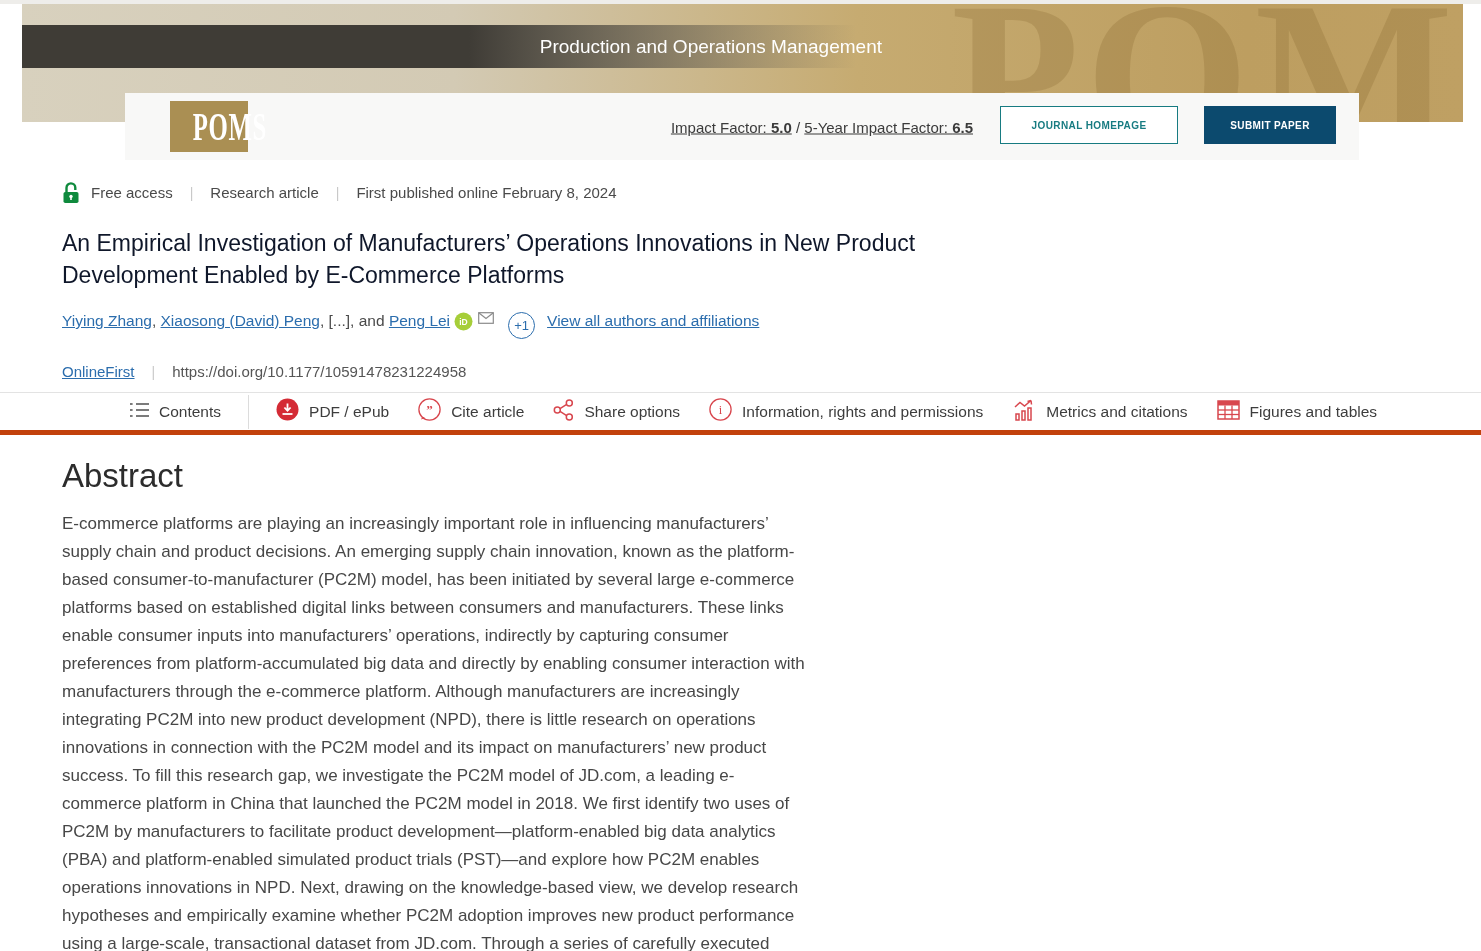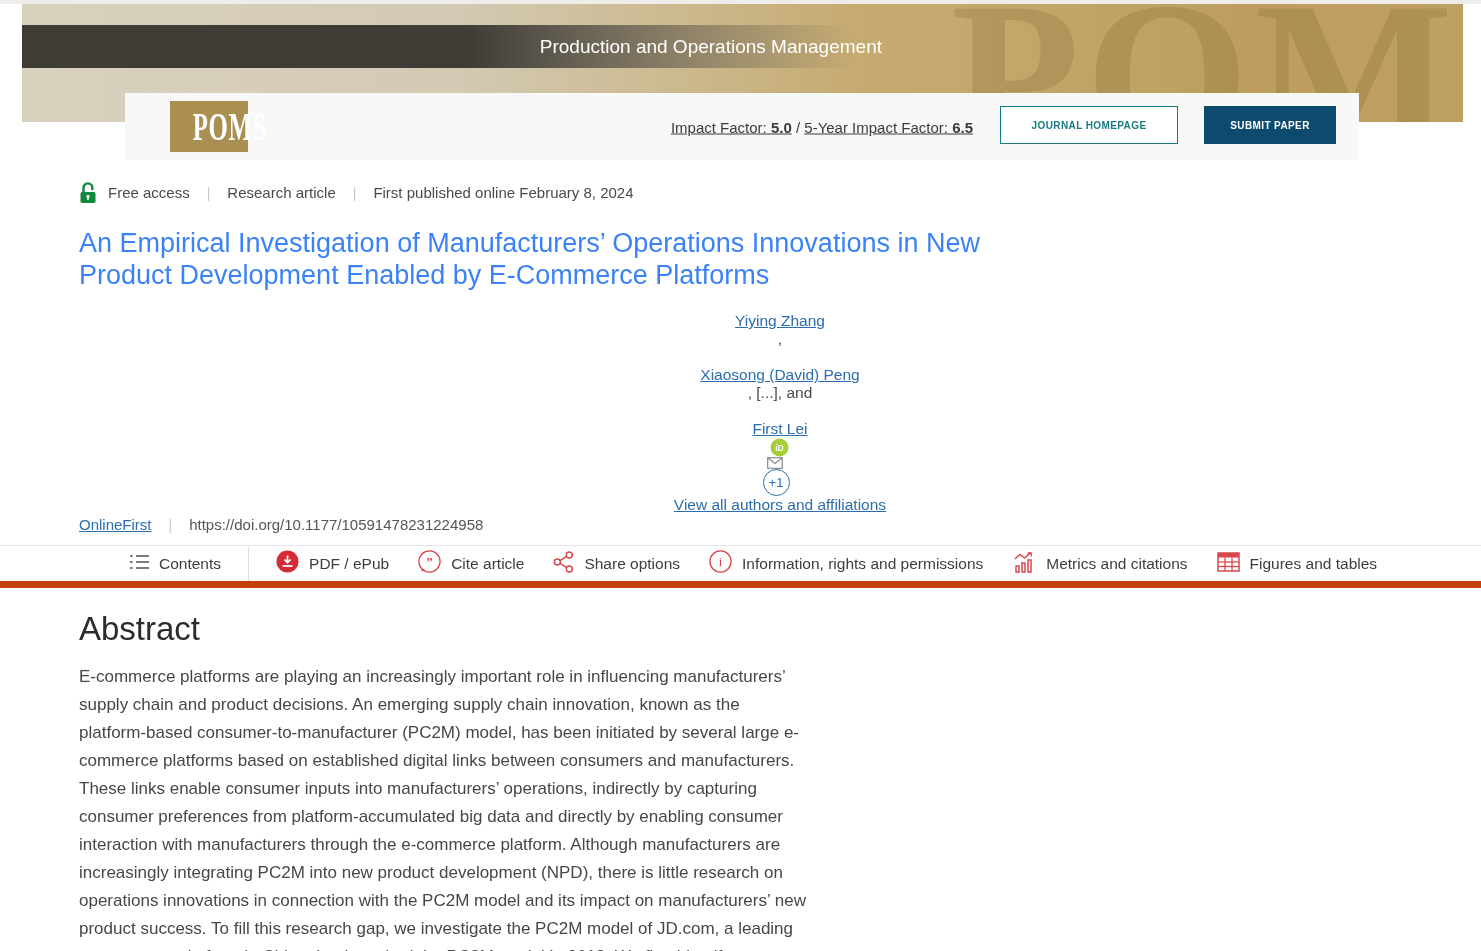--- a/index.html
+++ b/index.html
@@ -30,41 +30,41 @@
     font-size: 15px; color: #3b3b3b; white-space: nowrap; }
   .impact a { color: #3b3b3b; text-decoration: underline; }
   .impact b { font-weight: bold; }
   .btn { position: absolute; top: 13px; height: 38px; font-size: 10px; font-weight: bold;
     letter-spacing: 0.4px; cursor: pointer; font-family: "Liberation Sans", sans-serif; }
   .btn-outline { left: 875px; width: 178px; background: #fff; border: 1px solid #177b81; color: #177b81; }
   .btn-solid { left: 1079px; width: 132px; background: #0c4a6e; border: none; color: #fff; }
 
   
   .content { position: absolute; top: 160px; left: 0; width: 1481px; }
-  .pad { padding-left: 79px; }
+  .pad { padding-left: 62px; }
   .meta-row { margin-top: 21px; display: flex; align-items: center; font-size: 15px; color: #4a4a4a; }
   .meta-row .sep { color: #c9c9c9; margin: 0 17px; font-size: 14px; }
   .lock { margin-right: 11px; display: inline-flex; }
-  .title { margin-top: 23px; font-size: 27px; font-weight: 500; color: #3b82f6;
+  .title { margin-top: 23px; font-size: 23px; font-weight: 500; color: #0f172a;
     line-height: 32px; max-width: 1010px; }
   .authors { margin-top: 21px; font-size: 15.5px; color: #4a4a4a; display: flex;
-    align-items: center; flex-wrap: wrap; flex-direction: column; }
+    flex-wrap: wrap; }
   .authors a { color: #2b6dad; text-decoration: underline; }
   .authors .plain { color: #4a4a4a; }
   .orcid { margin: 0 5px 0 4px; display: inline-flex; }
   .mail { margin-right: 10px; display: inline-flex; }
   .plus-badge { width: 27px; height: 27px; border: 1.5px solid #2b6dad; border-radius: 50%;
     color: #2b6dad; font-size: 13px; display: inline-flex; align-items: center;
     justify-content: center; margin: 0 12px 0 4px; cursor: pointer; }
-  .doi-row { margin-top: 2px; font-size: 15px; color: #555; display: flex; align-items: center; text-align: center; }
+  .doi-row { margin-top: 24px; font-size: 15px; color: #555; display: flex; align-items: center; text-align: center; }
   .doi-row a { color: #2b6dad; text-decoration: underline; }
   .doi-row .sep { color: #c9c9c9; margin: 0 17px; font-size: 14px; }
 
   
-  .toolbar { margin-top: 12px; border-top: 1px solid #e3e3e3; border-bottom: 7px solid #c2410c;
+  .toolbar { margin-top: 12px; border-top: 1px solid #e3e3e3; border-bottom: 5px solid #c2410c;
     height: 43px; display: flex; align-items: center; padding-left: 130px; }
   .tb-item { display: flex; align-items: center; gap: 10px; font-size: 15.5px; color: #3d3d3d;
     cursor: pointer; white-space: nowrap; }
   .tb-gap { margin-left: 29px; }
   .tb-sep { width: 1px; height: 34px; background: #dcdcdc; margin: 0 27px; }
 
   
   .abstract-h { margin-top: 22px; font-size: 33px; font-weight: 400; color: #2c2c2c; }
   .abstract-p { margin-top: 15px; font-size: 17px; line-height: 28px; color: #474747; max-width: 807px; }
 </style>
@@ -109,21 +109,21 @@
     <span>Free access</span>
     <span class="sep">|</span>
     <span>Research article</span>
     <span class="sep">|</span>
     <span>First published online February 8, 2024</span>
   </div>
 
   <h1 class="title pad">An Empirical Investigation of Manufacturers’ Operations Innovations in New Product Development Enabled by E-Commerce Platforms</h1>
 
   <div class="authors pad">
-    <a href="#">Yiying Zhang</a><span class="plain">, </span>&nbsp;<a href="#">Xiaosong (David) Peng</a><span class="plain">, [...], and </span>&nbsp;<a href="#">First Lei</a>
+    <a href="#">Yiying Zhang</a><span class="plain">, </span>&nbsp;<a href="#">Xiaosong (David) Peng</a><span class="plain">, [...], and </span>&nbsp;<a href="#">Peng Lei</a>
     <span class="orcid">
       <svg width="19" height="19" viewBox="0 0 19 19">
         <circle cx="9.5" cy="9.5" r="9" fill="#a6ce39"></circle>
         <text x="9.5" y="13" font-size="8.5" font-weight="bold" fill="#fff" text-anchor="middle" font-family="Liberation Sans, sans-serif">iD</text>
       </svg>
     </span>
     <span class="mail">
       <svg width="16" height="12" viewBox="0 0 16 12">
         <rect x="0.7" y="0.7" width="14.6" height="10.6" fill="none" stroke="#8b8b8b" stroke-width="1.2"></rect>
         <path d="M1 1 L8 6.5 L15 1" fill="none" stroke="#8b8b8b" stroke-width="1.2"></path>

